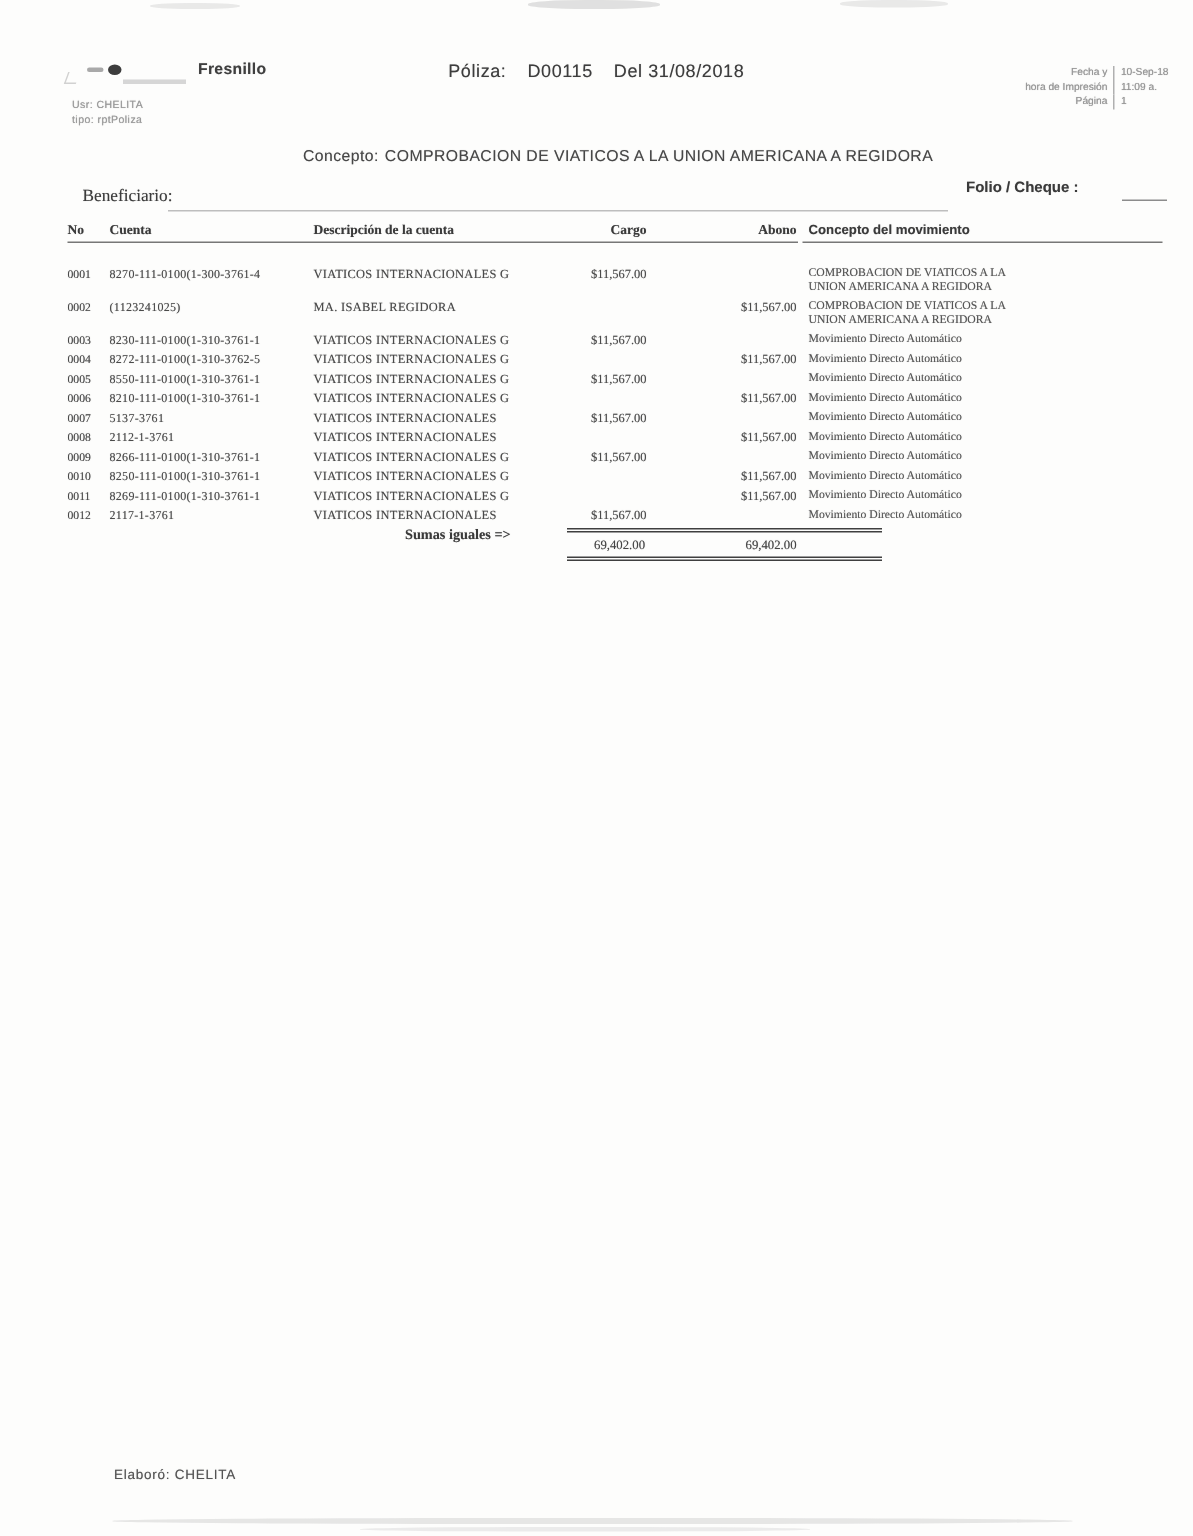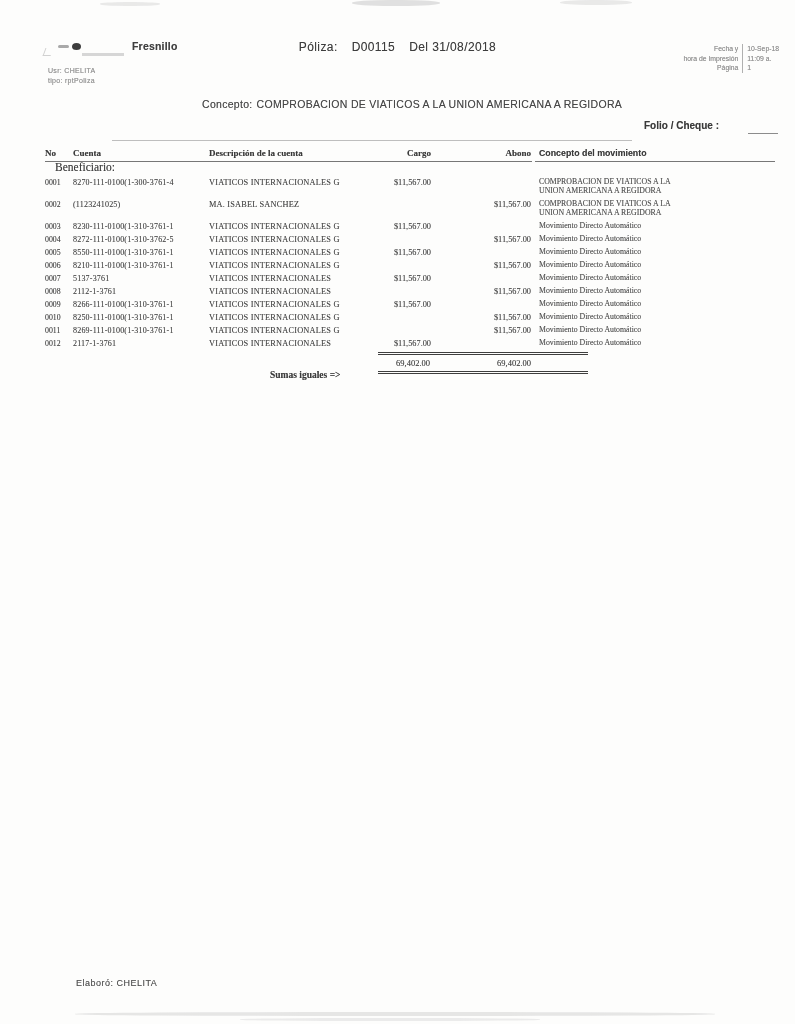--- a/index.html
+++ b/index.html
@@ -40,21 +40,21 @@
   .poliza-line span { margin:0 7px; }
 
   
   .print-info { position:absolute; right:16px; top:44px; font-size:6.8px; color:#979797; display:grid; grid-template-columns:auto auto; line-height:9.5px; }
   .pi-label { text-align:right; padding-right:4px; border-right:1px solid #b0b0b0; }
   .pi-value { padding-left:4px; }
 
   .concepto-line { position:absolute; left:190px; top:98px; font-size:10.5px; color:#474747; letter-spacing:.3px;margin-left:12px; }
   .concepto-line .c-label { margin-right:4px; }
 
-  .beneficiario { position:absolute; left:55px; top:125px; font-size:11.5px; color:#3c3c3c;margin-top:36px; }
+  .beneficiario { position:absolute; left:55px; top:125px; font-size:11.5px; color:#3c3c3c; }
   .bene-line { position:absolute; left:112px; top:140px; width:520px; height:1px; background:#9d9d9d; opacity:.65; }
   .folio { position:absolute; left:644px; top:120px; font-size:10px; font-weight:bold; color:#3a3a3a; }
   .folio-line { position:absolute; left:748px; top:133px; width:30px; height:1px; background:#8c8c8c; }
 
   
   .ptable { position:absolute; left:45px; top:148px; width:733px; }
   .thead { display:flex; font-size:9px; font-weight:bold; color:#3a3a3a; }
   .head-rule-1 { position:absolute; top:13px; left:0;   width:487px; height:1px; background:#5f5f5f; opacity:.85; }
   .head-rule-2 { position:absolute; top:13px; left:490px; width:240px; height:1px; background:#5f5f5f; opacity:.85; }
 
@@ -71,21 +71,21 @@
   .trow:nth-child(1), .trow:nth-child(2) { margin-bottom:5px; }
   .trow .c-no { font-size:7.8px; }
   .trow .c-cuenta { font-size:8px; letter-spacing:.2px; }
   .trow .c-desc { letter-spacing:.2px; }
   .trow .c-cargo, .trow .c-abono { font-size:8.3px; }
   .trow .c-concepto { font-size:7.8px; line-height:8.5px; color:#565656; }
   .trow .c-concepto > span { display:inline-block; max-width:158px; }
 
   
   .sums { position:relative; height:26px; margin-top:2px; }
-  .sum-label { position:absolute; left:225px; top:18px; font-size:9.5px; font-weight:bold; color:#3a3a3a; }
+  .sum-label { position:absolute; left:225px; top:0; font-size:9.5px; font-weight:bold; color:#3a3a3a; }
   .sum-box { position:absolute; left:333px; top:0; width:210px; border-top:3px double #3f3f3f; border-bottom:3px double #3f3f3f; display:flex; padding:3px 0; }
   .sum-cargo { width:52px;  text-align:right; font-size:8.5px; }
   .sum-abono { width:101px; text-align:right; font-size:8.5px; }
 
   .footer-elaboro { position:absolute; left:60px; top:978px; font-size:9px; color:#545454; letter-spacing:.5px;padding-left:16px; }
 </style>
 </head>
 <body>
 
 <div class="artifact art-t1"></div>
@@ -151,21 +151,21 @@
     <span class="c-cuenta">8270-111-0100(1-300-3761-4</span>
     <span class="c-desc">VIATICOS INTERNACIONALES G</span>
     <span class="c-cargo">$11,567.00</span>
     <span class="c-abono"></span>
     <span class="c-concepto"><span>COMPROBACION DE VIATICOS A LA UNION AMERICANA A REGIDORA</span></span>
   </div>
 
   <div class="trow">
     <span class="c-no">0002</span>
     <span class="c-cuenta">(1123241025)</span>
-    <span class="c-desc">MA. ISABEL SANCHEZ</span>
+    <span class="c-desc">MA. ISABEL REGIDORA</span>
     <span class="c-cargo"></span>
     <span class="c-abono">$11,567.00</span>
     <span class="c-concepto"><span>COMPROBACION DE VIATICOS A LA UNION AMERICANA A REGIDORA</span></span>
   </div>
 
   <div class="trow">
     <span class="c-no">0003</span>
     <span class="c-cuenta">8230-111-0100(1-310-3761-1</span>
     <span class="c-desc">VIATICOS INTERNACIONALES G</span>
     <span class="c-cargo">$11,567.00</span>

